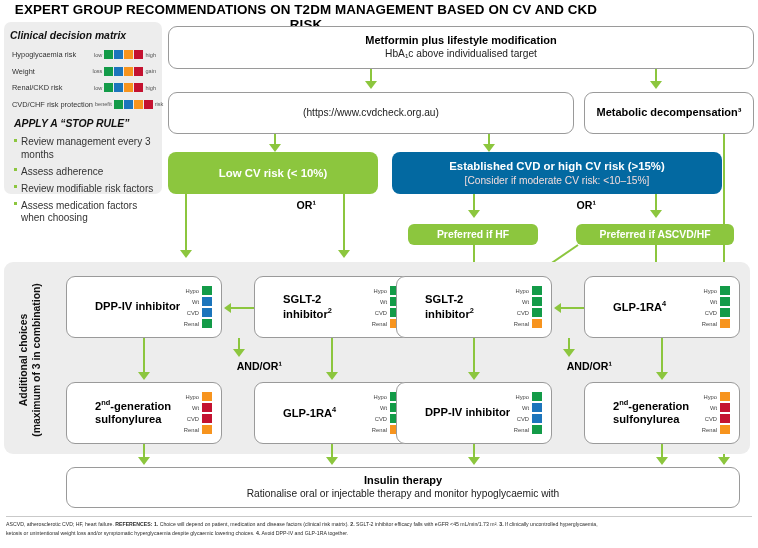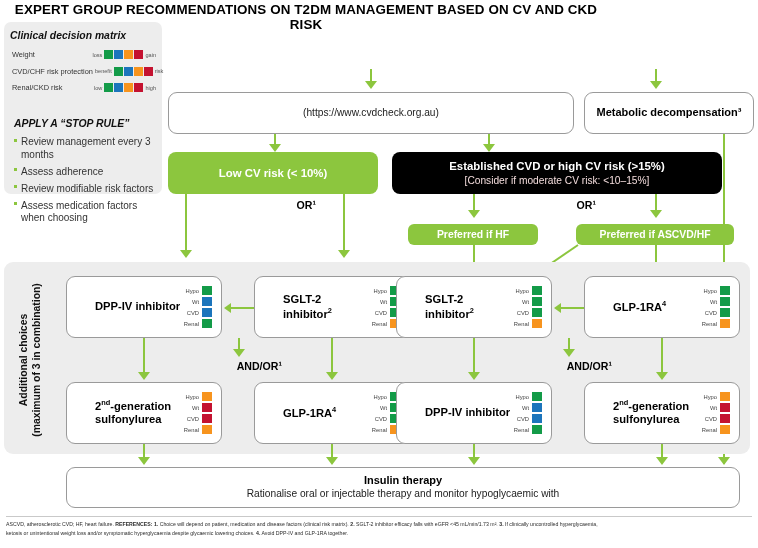--- a/index.html
+++ b/index.html
@@ -31,21 +31,21 @@
   .wbox .b2{font-size:10.2px;line-height:1.25;color:#222;}
 
   
   .cbox{
     border-radius:8px;display:flex;flex-direction:column;
     align-items:center;justify-content:center;text-align:center;color:#fff;
   }
   .cbox .l1{font-weight:bold;font-size:11.4px;line-height:1.3;}
   .cbox .l2{font-size:10.2px;line-height:1.3;color:#f3dcdc;}
   .green{background:#8CC63E;}
-  .red{background:#000000;}
+  .red{background:#0369a1;}
 
   .pill{
     border-radius:6px;background:#8CC63E;color:#fff;
     display:flex;align-items:center;justify-content:center;
     font-weight:bold;font-size:10.4px;text-align:center;
   }
 
   
   .panel{
     background:#EDEDED;border-radius:7px;
@@ -125,71 +125,87 @@
 <div class="stage">
 
   <div class="abs title">EXPERT GROUP  RECOMMENDATIONS ON T2DM MANAGEMENT BASED ON CV AND CKD RISK</div>
 
   <div class="abs panel" style="left:4px;top:22px;width:158px;height:172px;">
 
     <div class="abs panel-h" style="left:6px;top:8px;">Clinical decision matrix</div>
 
     <div class="abs" style="left:8px;top:26px;width:146px;">
 
+      <div class="matrix-row">
+        <span class="matrix-lbl">Hypoglycaemia risk</span>
+        <span style="flex:1"></span>
+        <span class="matrix-end">low</span>
+        <span class="swatches">
+          <i style="background:#139B48"></i>
+            <i style="background:#1C75BC"></i>
+            <i style="background:#F7941E"></i>
+            <i style="background:#C41230"></i>
+        </span>
+        <span class="matrix-end">high</span>
+      </div>
 
       <div class="matrix-row">
         <span class="matrix-lbl">Weight</span>
         <span style="flex:1"></span>
         <span class="matrix-end">loss</span>
         <span class="swatches">
           <i style="background:#139B48"></i>
             <i style="background:#1C75BC"></i>
             <i style="background:#F7941E"></i>
             <i style="background:#C41230"></i>
         </span>
         <span class="matrix-end">gain</span>
       </div>
 
       <div class="matrix-row">
+        <span class="matrix-lbl">Renal/CKD risk</span>
+        <span style="flex:1"></span>
+        <span class="matrix-end">low</span>
+        <span class="swatches">
+          <i style="background:#139B48"></i>
+            <i style="background:#1C75BC"></i>
+            <i style="background:#F7941E"></i>
+            <i style="background:#C41230"></i>
+        </span>
+        <span class="matrix-end">high</span>
+      </div>
+
+      <div class="matrix-row">
         <span class="matrix-lbl">CVD/CHF risk protection</span>
         <span style="flex:1"></span>
         <span class="matrix-end">benefit</span>
         <span class="swatches">
           <i style="background:#139B48"></i>
             <i style="background:#1C75BC"></i>
             <i style="background:#F7941E"></i>
             <i style="background:#C41230"></i>
         </span>
         <span class="matrix-end">risk</span>
       </div>
-
-      <div class="matrix-row">
-        <span class="matrix-lbl">Renal/CKD risk</span>
-        <span style="flex:1"></span>
-        <span class="matrix-end">low</span>
-        <span class="swatches">
-          <i style="background:#139B48"></i>
-            <i style="background:#1C75BC"></i>
-            <i style="background:#F7941E"></i>
-            <i style="background:#C41230"></i>
-        </span>
-        <span class="matrix-end">high</span>
-      </div>
     </div>
 
     <div class="abs panel-h" style="left:10px;top:96px;">APPLY A “STOP RULE”</div>
 
     <ul class="abs bullets" style="left:10px;top:114px;width:142px;">
       <li>Review management every 3 months</li>
       <li>Assess adherence</li>
       <li>Review modifiable risk factors</li>
       <li>Assess medication factors when choosing</li>
     </ul>
   </div>
 
+  <div class="abs wbox" style="left:168px;top:26px;width:586px;height:43px;">
+    <div class="b1">Metformin plus lifestyle modification</div>
+    <div class="b2">HbA₁c above individualised target</div>
+  </div>
 
   <div class="abs vline" style="left:370px;top:69px;height:14px;"></div>
   <div class="abs adown" style="left:365px;top:81px;"></div>
   <div class="abs vline" style="left:655px;top:69px;height:14px;"></div>
   <div class="abs adown" style="left:650px;top:81px;"></div>
 
   <div class="abs wbox" style="left:168px;top:92px;width:406px;height:42px;">
     <div class="b2">(https://www.cvdcheck.org.au)</div>
   </div>
 

